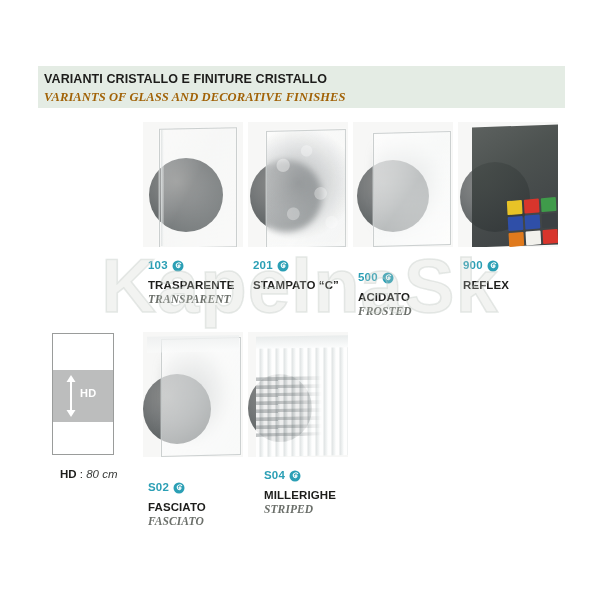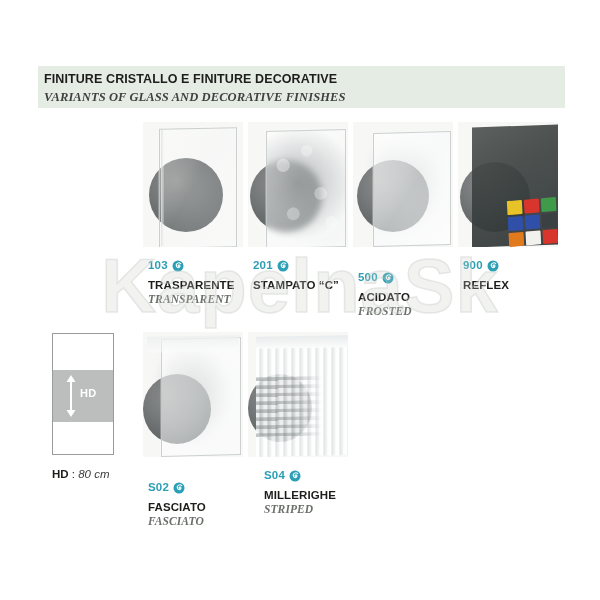--- a/index.html
+++ b/index.html
@@ -60,21 +60,21 @@
   }
   .header-subtitle {
     position: absolute;
     left: 44px;
     top: 90px;
     font-family: "Liberation Serif", serif;
     font-size: 12.5px;
     font-style: italic;
     font-weight: 700;
     letter-spacing: 0.1px;
-    color: #404040;
+    color: #a16207;
     white-space: nowrap;
     text-align: center;
   }
 
   
   .tile {
     position: absolute;
     width: 100px;
     height: 125px;
     background: #f4f4f2;
@@ -270,39 +270,39 @@
     position: absolute;
     left: 27px;
     top: 53px;
     font-size: 11px;
     font-weight: 700;
     color: #ffffff;
     letter-spacing: 0.3px;
   }
   .hd-caption {
     position: absolute;
-    left: 52px;
+    left: 60px;
     top: 468px;
     font-size: 11.5px;
     color: #1d1d1b;
     white-space: nowrap;
   }
   .hd-caption b { font-weight: 700; }
   .hd-caption i {
     font-style: italic;
     color: #3a3c3a;
   }
 </style>
 </head>
 <body>
 
 <div class="watermark">KapelnaSk</div>
 
 <div class="header-band"></div>
-<div class="header-title">FINITURE CRISTALLO E FINITURE DECORATIVE</div>
+<div class="header-title">VARIANTI CRISTALLO E FINITURE CRISTALLO</div>
 <div class="header-subtitle">VARIANTS OF GLASS AND DECORATIVE FINISHES</div>
 
 <div class="tile t1" style="left:143px; top:122px;">
   <div class="scene"></div>
   <div class="sphere"></div>
   <div class="pane"></div>
   <div class="pane-edge"></div>
 </div>
 
 <div class="tile t2" style="left:248px; top:122px;">

